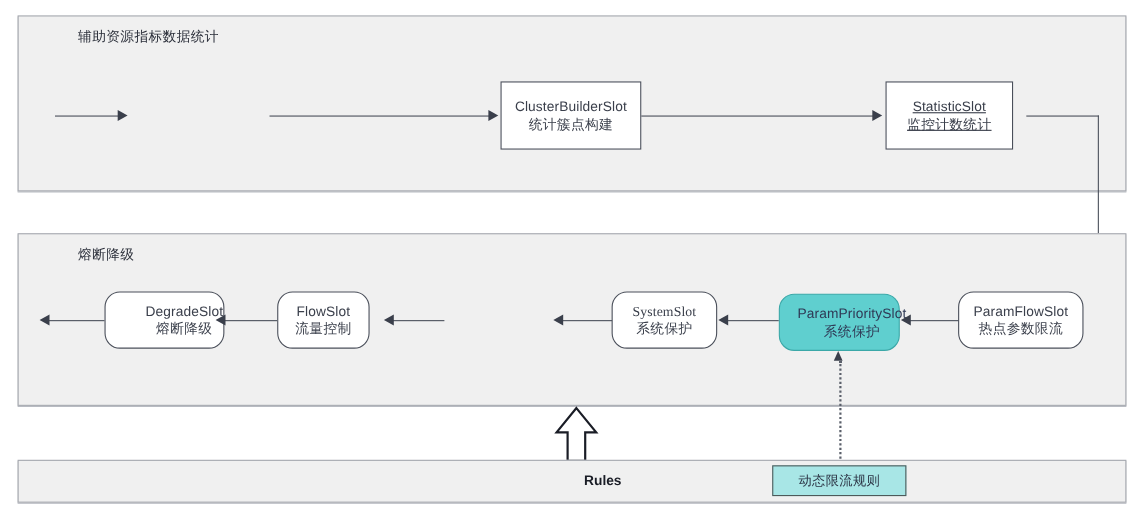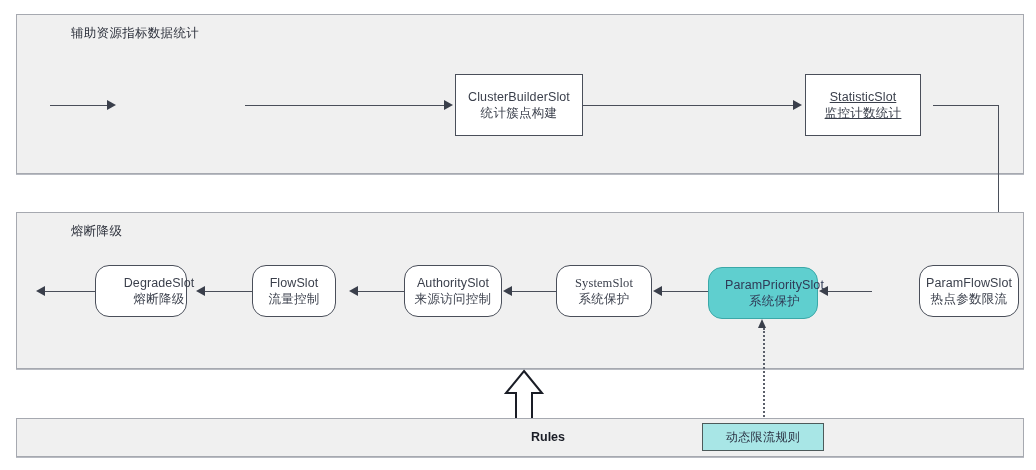--- a/index.html
+++ b/index.html
@@ -158,61 +158,57 @@
   <div class="hline" style="left:952px; top:291px; width:47px;"></div>
   <div class="arrowhead arrow-left" style="left:944px; top:286px;"></div>
 
   <div class="panel" style="left:16px; top:212px; width:1008px; height:157px;">
     <div class="panel-title">熔断降级</div>
   </div>
 
   <div class="hline" style="left:43px; top:291px; width:52px;"></div>
   <div class="arrowhead arrow-left" style="left:36px; top:286px;"></div>
 
-  <div class="node rounded" style="left:95px; top:265px; width:92px; height:52px;padding-left:36px;">
+  <div class="node rounded" style="left:95px; top:265px; width:109px; height:52px;padding-left:36px;">
     <span class="en">DegradeSlot</span>
     <span class="cn">熔断降级</span>
   </div>
 
   <div class="hline" style="left:204px; top:291px; width:48px;"></div>
   <div class="arrowhead arrow-left" style="left:196px; top:286px;"></div>
 
   <div class="node rounded" style="left:252px; top:265px; width:84px; height:52px;">
     <span class="en">FlowSlot</span>
     <span class="cn">流量控制</span>
   </div>
 
   <div class="hline" style="left:357px; top:291px; width:47px;"></div>
   <div class="arrowhead arrow-left" style="left:349px; top:286px;"></div>
 
-  <div class="node rounded" style="left:404px; top:265px; width:98px; height:52px;">
-    <span class="en">AuthoritySlot</span>
-    <span class="cn">来源访问控制</span>
-  </div>
 
   <div class="hline" style="left:511px; top:291px; width:46px;"></div>
   <div class="arrowhead arrow-left" style="left:503px; top:286px;"></div>
 
   <div class="node rounded" style="left:556px; top:265px; width:96px; height:52px;font-family:Liberation Serif, serif;">
     <span class="en">SystemSlot</span>
     <span class="cn">系统保护</span>
   </div>
 
   <div class="hline" style="left:661px; top:291px; width:47px;"></div>
   <div class="arrowhead arrow-left" style="left:653px; top:286px;"></div>
 
   <div class="node rounded highlight" style="left:708px; top:267px; width:110px; height:52px;">
     <span class="en">ParamPrioritySlot</span>
     <span class="cn">系统保护</span>
   </div>
 
   <div class="hline" style="left:827px; top:291px; width:45px;"></div>
   <div class="arrowhead arrow-left" style="left:819px; top:286px;"></div>
 
-  <div class="node rounded" style="left:919px; top:265px; width:100px; height:52px;">
+  <div class="node rounded" style="left:871px; top:265px; width:114px; height:52px;">
     <span class="en">ParamFlowSlot</span>
     <span class="cn">热点参数限流</span>
   </div>
 
   <div class="dotline" style="left:763px; top:328px; height:96px;"></div>
   <div class="arrowhead arrow-up-small" style="left:758px; top:319px;"></div>
 
   <svg class="big-arrow" width="44" height="52" viewBox="0 0 44 52" style="left:502px; top:369px;">
     <polygon points="22,2 40,24 30,24 30,50 14,50 14,24 4,24" fill="#ffffff" stroke="#1a1d26" stroke-width="2" stroke-linejoin="miter"></polygon>
   </svg>

